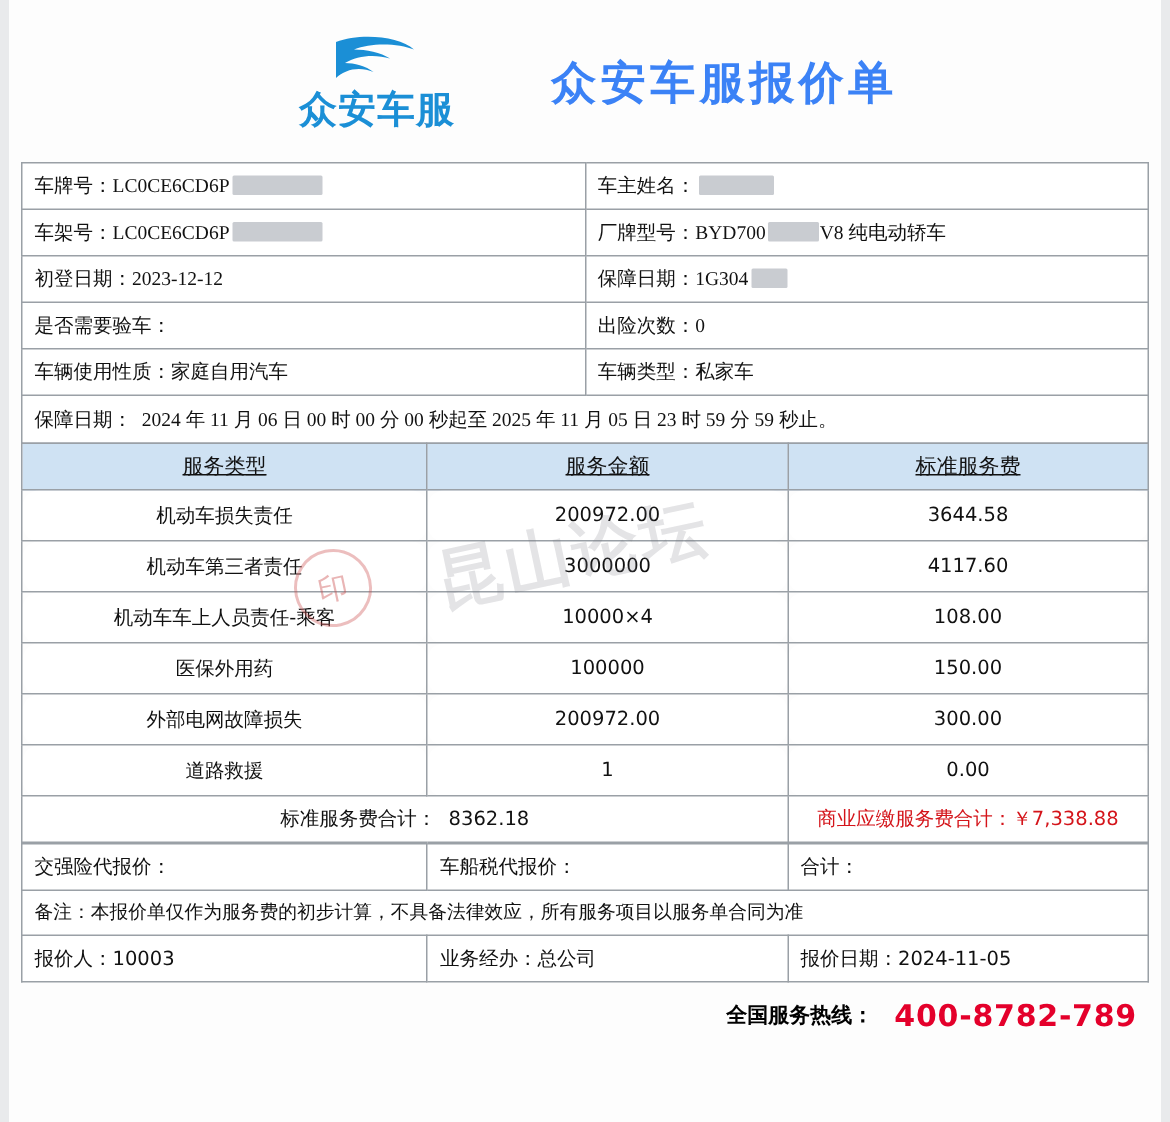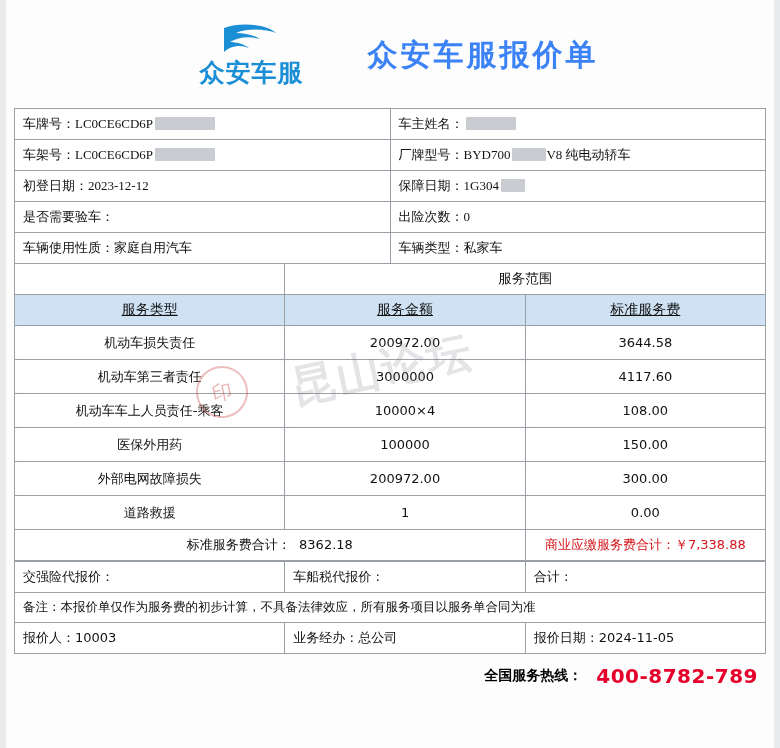--- a/index.html
+++ b/index.html
@@ -242,34 +242,35 @@
         </td>
       </tr>
       <tr>
         <td>
           <span class="lbl">车辆使用性质：</span><span class="val">家庭自用汽车</span>
         </td>
         <td>
           <span class="lbl">车辆类型：</span><span class="val">私家车</span>
         </td>
       </tr>
+      <tr class="period-row">
+        <td colspan="2">
+          <span class="lbl">保障日期：</span>&nbsp;&nbsp;<span class="val">2024 年 11 月 06 日 00 时 00 分 00 秒起至 2025 年 11 月 05 日 23 时 59 分 59 秒止。</span>
+        </td>
+      </tr>
     </tbody>
   </table>
 
   <table class="svc-table">
     <colgroup>
         <col style="width:36%">
         <col style="width:32%">
         <col style="width:32%">
       </colgroup>
     <tbody>
-      <tr>
-        <td>&nbsp;</td>
-        <td class="svc-scope" colspan="2">服务范围</td>
-      </tr>
       <tr class="svc-head">
         <td>服务类型</td>
         <td>服务金额</td>
         <td>标准服务费</td>
       </tr>
 
       <tr>
         <td class="c row-cell">机动车损失责任</td>
         <td class="c row-cell">200972.00</td>
         <td class="c row-cell">3644.58</td>

